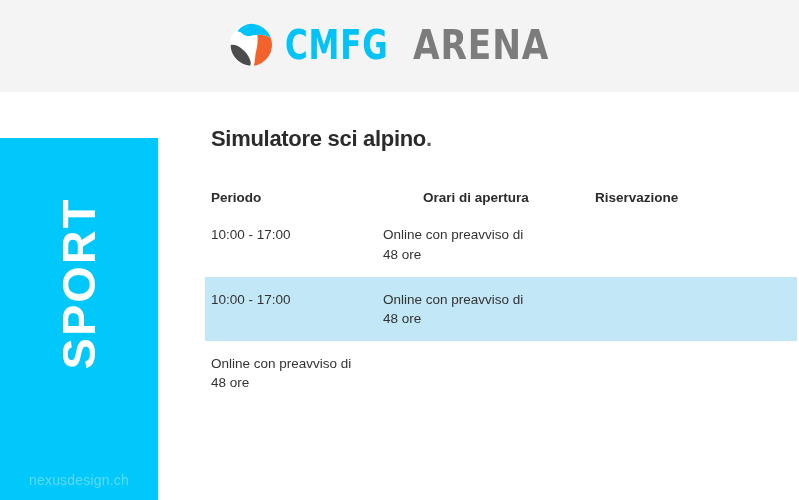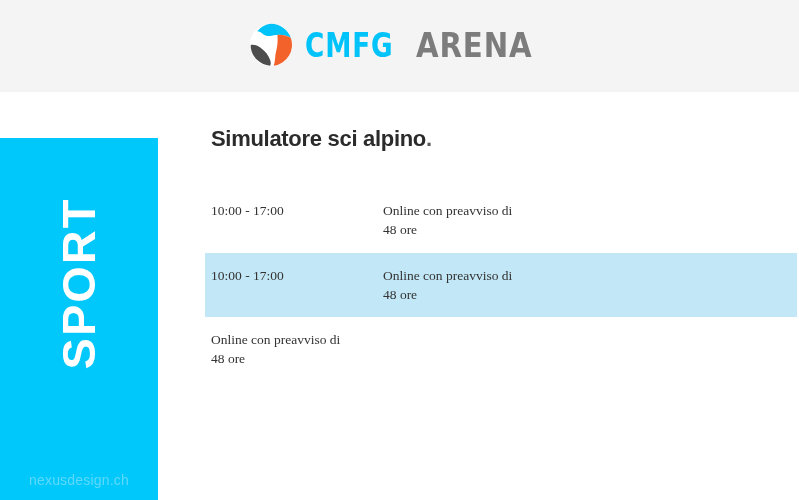--- a/index.html
+++ b/index.html
@@ -42,21 +42,21 @@
     flex: 0 0 46px;
     display: block;
   }
 
   .brand-text {
     display: flex;
     align-items: baseline;
     gap: 8px;
     font-family: "DejaVu Sans", sans-serif;
     font-weight: 700;
-    font-size: 34px;
+    font-size: 40px;
     letter-spacing: 1px;
     line-height: 1;
   }
 
   .brand-word-primary {
     color: #00c3f9;
     font-stretch: condensed;
     transform: scaleX(0.86);
     transform-origin: left center;
   }
@@ -172,21 +172,21 @@
   .header-row .cell {
     font-weight: 700;
     color: #2b2b2b;
     font-size: 13.5px;
   }
 
   .col-1 { width: 212px; flex: 0 0 212px; }
   .col-2 { width: 172px; flex: 0 0 172px; }
   .col-3 { width: 196px; flex: 0 0 196px; }
 
-  .cell .line { display: block; font-family: Liberation Serif, serif; }
+  .cell .line { display: block; }
 </style>
 </head>
 <body>
 
 <div class="header-band">
   <div class="brand">
 
     <svg class="brand-mark" viewBox="0 0 100 100">
       <path d="M50 4 A46 46 0 0 1 96 50 A46 46 0 0 1 50 96 A46 46 0 0 1 4 50 A46 46 0 0 1 50 4 Z" fill="#ffffff"></path>
       <path d="M50 4 A46 46 0 0 1 93 34 C 84 30 74 27 64 28 C 52 29 42 34 33 27 C 28 23 24 20 19 21 A46 46 0 0 1 50 4 Z" fill="#00c3f9"></path>
@@ -212,20 +212,25 @@
 </div>
 
 <div class="content">
 
   <h1 class="page-title">
     <span>Simulatore sci alpino</span><span class="dot">.</span>
   </h1>
 
   <div class="table">
 
+    <div class="row header-row">
+      <div class="cell col-1">Periodo</div>
+      <div class="cell col-2">Orari di apertura</div>
+      <div class="cell col-3">Riservazione</div>
+    </div>
 
     <div class="row">
       <div class="cell col-2">
         <span class="line">10:00 - 17:00</span>
       </div>
       <div class="cell col-3">
         <span class="line">Online con preavviso di</span>
         <span class="line">48 ore</span>
       </div>
     </div>

